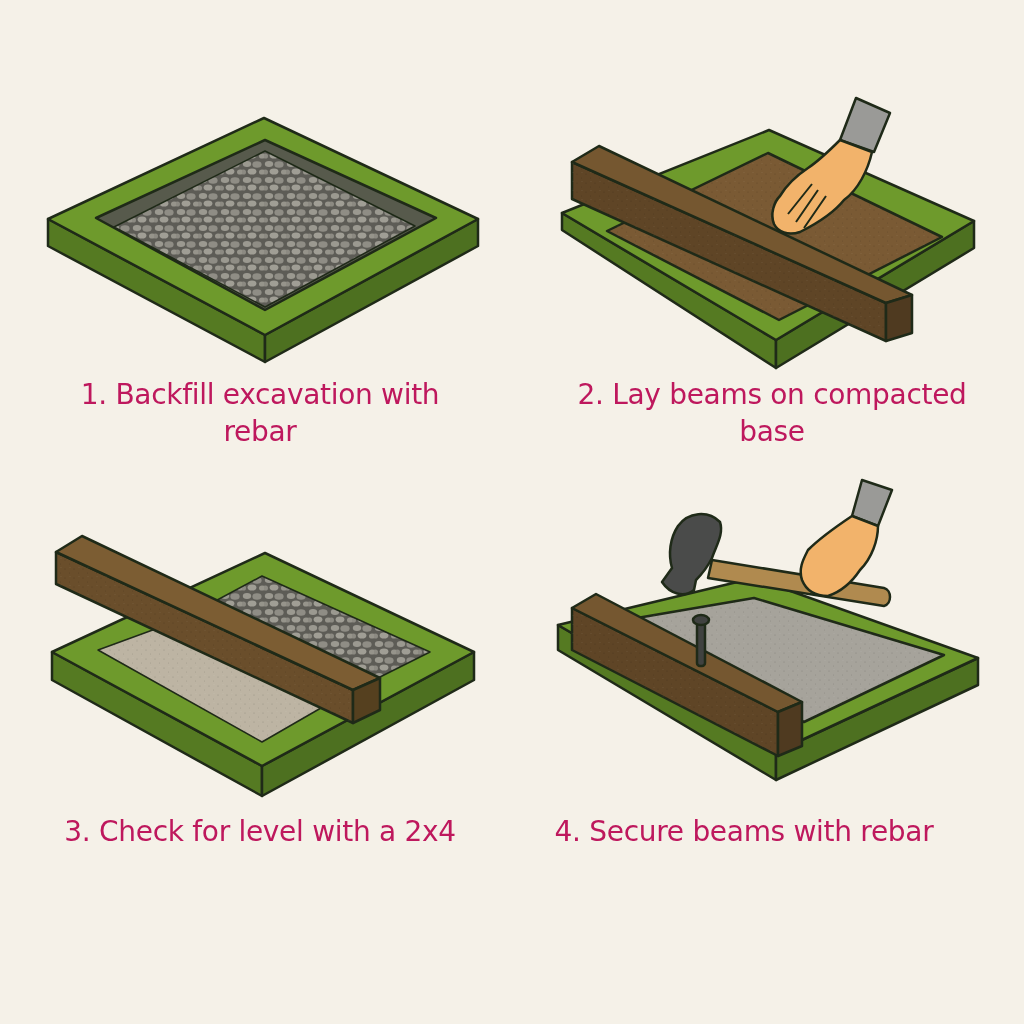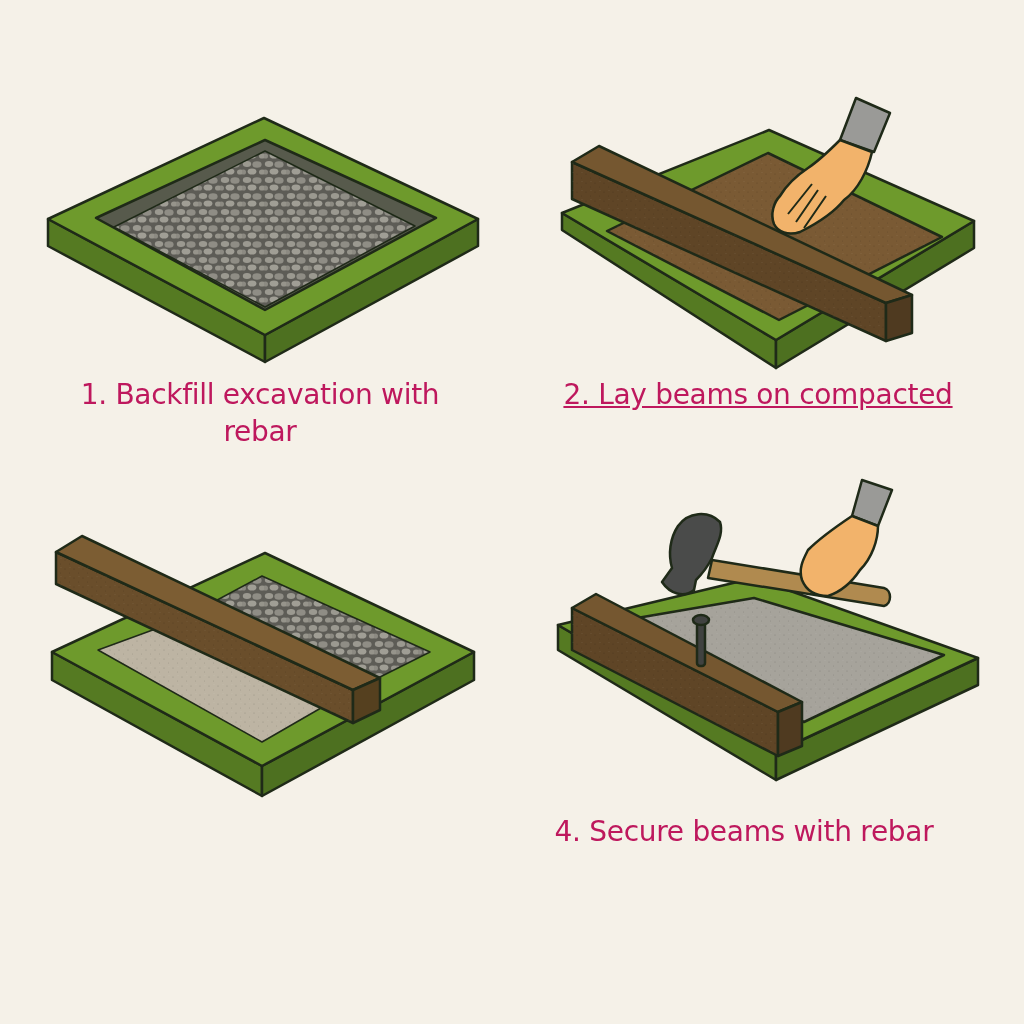--- a/index.html
+++ b/index.html
@@ -62,42 +62,44 @@
       <polygon points="374,303 400,295 400,333 374,341" fill="#4f3a20"></polygon>
       <polygon points="60,162 374,303 374,341 60,199" fill="url(#speckle)" stroke="none"></polygon>
     </g>
 
     <g stroke="#1f2a18" stroke-width="2.5" stroke-linejoin="round">
       <polygon points="344,98 378,113 362,152 328,140" fill="#9a9a97"></polygon>
       <path d="M328,140 L360,152 C356,170 346,190 332,200 C320,215 300,226 288,232 C276,236 266,232 262,224 C258,214 262,202 268,196 C274,186 284,176 296,168 C308,160 318,150 328,140 Z" fill="#f2b36b"></path>
       <path d="M276,214 L300,184 M284,222 L306,190 M292,228 L314,196" fill="none" stroke-width="2"></path>
     </g>
   </svg>
-  <div class="caption" style="left:538px;top:376px;width:440px;text-decoration:underline;">
+  <div class="caption" style="left:552px;top:376px;width:440px;">
     <div>2. Lay beams on compacted</div>
+    <div>base</div>
   </div>
 </div>
 
 <div class="panel">
   <svg class="art" style="left:0;top:512px" width="512" height="300" viewBox="0 0 512 300">
     <g stroke="#1f2a18" stroke-width="2.5" stroke-linejoin="round">
       <polygon points="52,140 262,254 262,284 52,168" fill="#557a22"></polygon>
       <polygon points="262,254 474,140 474,168 262,284" fill="#4d7020"></polygon>
       <polygon points="265,41 474,140 262,254 52,140" fill="#6e9a2c"></polygon>
       <polygon points="262,64 430,140 340,185 180,108" fill="url(#gravelPat)" stroke-width="1.5"></polygon>
       <polygon points="180,108 340,185 262,230 98,138" fill="#bdb4a3" stroke-width="1.5"></polygon>
       <polygon points="180,108 340,185 262,230 98,138" fill="url(#speckle)" stroke="none"></polygon>
 
       <polygon points="56,40 353,178 353,211 56,72" fill="#6a4e2b"></polygon>
       <polygon points="82,24 380,166 353,178 56,40" fill="#7c5d33"></polygon>
       <polygon points="353,178 380,166 380,198 353,211" fill="#55401f"></polygon>
       <polygon points="56,40 353,178 353,211 56,72" fill="url(#speckle)" stroke="none"></polygon>
     </g>
   </svg>
   <div class="caption" style="left:40px;top:813px;width:440px;">
+    <div>3. Check for level with a 2x4</div>
   </div>
 </div>
 
 <div class="panel">
   <svg class="art" style="left:512px;top:470px" width="512" height="340" viewBox="0 0 512 340">
     <g stroke="#1f2a18" stroke-width="2.5" stroke-linejoin="round">
       <polygon points="46,180 264,310 264,282 46,155" fill="#557a22"></polygon>
       <polygon points="264,282 466,188 466,215 264,310" fill="#4d7020"></polygon>
       <polygon points="242,108 466,188 264,282 46,155" fill="#6e9a2c"></polygon>
       <polygon points="242,128 432,185 292,252 84,155" fill="#a6a39b"></polygon>

